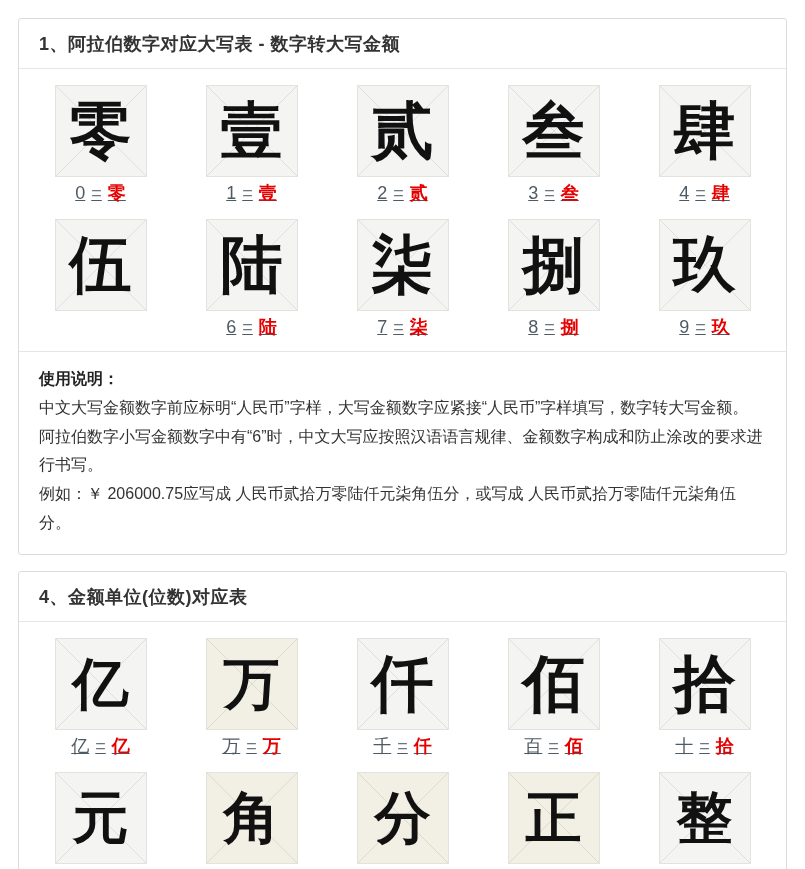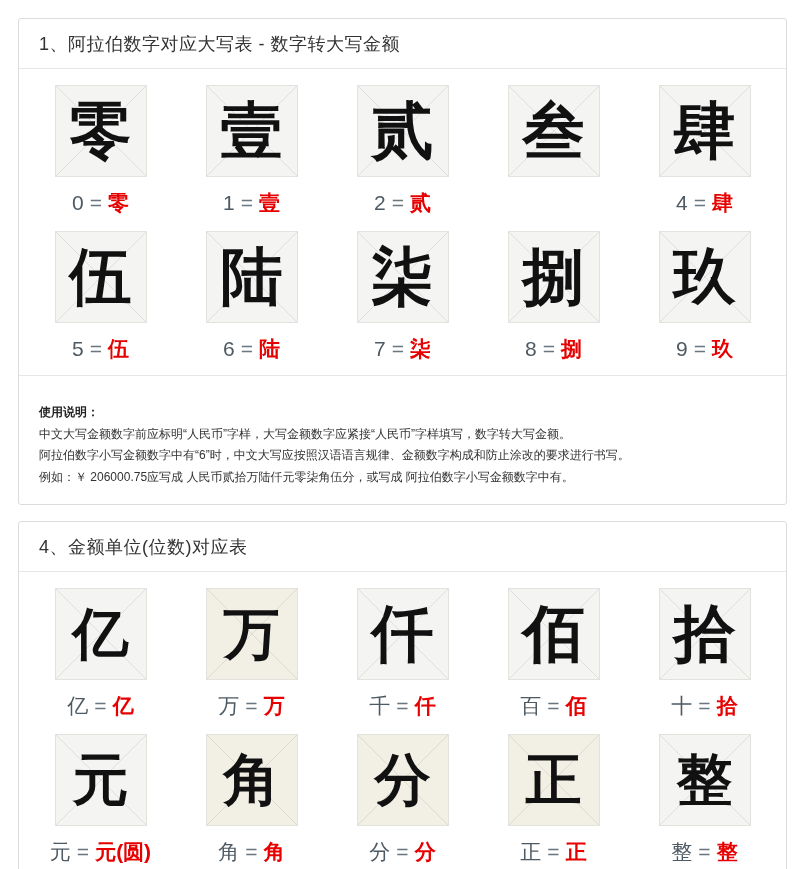--- a/index.html
+++ b/index.html
@@ -17,21 +17,21 @@
   .section {
     border: 1px solid #dcdcdc;
     border-radius: 3px;
     background: #fff;
     margin-bottom: 16px;
   }
   .section-header {
     padding: 13px 20px 12px 20px;
     border-bottom: 1px solid #e6e6e6;
     font-size: 18px;
-    font-weight: normal;
+    font-weight: bold;
     color: #333;
     letter-spacing: 0.5px;
   }
   .card-grid {
     display: flex;
     flex-wrap: wrap;
     padding: 10px 6px 4px 6px;
   }
   .cell {
     width: 20%;
@@ -70,32 +70,33 @@
     font-weight: 600;
     line-height: 1;
   }
   .big.hei {
     font-family: "Liberation Sans", sans-serif;
     font-size: 56px;
     font-weight: 800;
     line-height: 1;
   }
   .map-label {
-    font-size: 21px;
+    font-size: 18px;
     color: #4e5a63;
-    margin-top: 12px;
+    margin-top: 4px;
     white-space: nowrap;
+    text-decoration: underline;
   }
   .map-label .k  { color: #4e5a63; }
   .map-label .eq { color: #6a7680; margin: 0 6px; }
   .map-label .v  { color: #e60000; font-weight: bold; }
   .notes {
     border-top: 1px solid #e6e6e6;
-    padding: 26px 20px 16px 20px;
-    font-size: 12px;
+    padding: 13px 20px 16px 20px;
+    font-size: 16px;
     line-height: 1.8;
     color: #333;
   }
   .notes-title {
     font-weight: bold;
     color: #222;
   }
   .note-line { margin: 0; }
 </style>
 </head>
@@ -146,20 +147,23 @@
   </div>
 
   <div class="cell">
     <div class="box bg-gray">
       <svg class="cross" viewBox="0 0 92 92" preserveAspectRatio="none" aria-hidden="true">
         <line x1="0" y1="0" x2="92" y2="92"></line>
         <line x1="92" y1="0" x2="0" y2="92"></line>
       </svg>
       <span class="big kai">叁</span>
     </div>
+    <div class="map-label">
+      <span class="k">3</span><span class="eq">=</span><span class="v">叁</span>
+    </div>
   </div>
 
   <div class="cell">
     <div class="box bg-gray">
       <svg class="cross" viewBox="0 0 92 92" preserveAspectRatio="none" aria-hidden="true">
         <line x1="0" y1="0" x2="92" y2="92"></line>
         <line x1="92" y1="0" x2="0" y2="92"></line>
       </svg>
       <span class="big kai">肆</span>
     </div>
@@ -168,23 +172,20 @@
     </div>
   </div>
 
   <div class="cell">
     <div class="box bg-gray">
       <svg class="cross" viewBox="0 0 92 92" preserveAspectRatio="none" aria-hidden="true">
         <line x1="0" y1="0" x2="92" y2="92"></line>
         <line x1="92" y1="0" x2="0" y2="92"></line>
       </svg>
       <span class="big kai">伍</span>
-    </div>
-    <div class="map-label">
-      <span class="k">5</span><span class="eq">=</span><span class="v">伍</span>
     </div>
   </div>
 
   <div class="cell">
     <div class="box bg-gray">
       <svg class="cross" viewBox="0 0 92 92" preserveAspectRatio="none" aria-hidden="true">
         <line x1="0" y1="0" x2="92" y2="92"></line>
         <line x1="92" y1="0" x2="0" y2="92"></line>
       </svg>
       <span class="big kai">陆</span>
@@ -231,21 +232,21 @@
     <div class="map-label">
       <span class="k">9</span><span class="eq">=</span><span class="v">玖</span>
     </div>
   </div>
 </div>
     <div class="notes">
       <div class="notes-title">使用说明：</div>
       <div>
           <div class="note-line">中文大写金额数字前应标明“人民币”字样，大写金额数字应紧接“人民币”字样填写，数字转大写金额。</div>
           <div class="note-line">阿拉伯数字小写金额数字中有“6”时，中文大写应按照汉语语言规律、金额数字构成和防止涂改的要求进行书写。</div>
-          <div class="note-line">例如：￥ 206000.75应写成 人民币贰拾万陆仟元零柒角伍分，或写成 阿拉伯数字小写金额数字中有。</div>
+          <div class="note-line">例如：￥ 206000.75应写成 人民币贰拾万零陆仟元柒角伍分，或写成 人民币贰拾万零陆仟元柒角伍分。</div>
         </div>
     </div>
   </div>
 
   <div class="section">
     <div class="section-header">4、金额单位(位数)对应表</div>
     <div class="card-grid">
   <div class="cell">
     <div class="box bg-gray">
       <svg class="cross" viewBox="0 0 92 92" preserveAspectRatio="none" aria-hidden="true">

